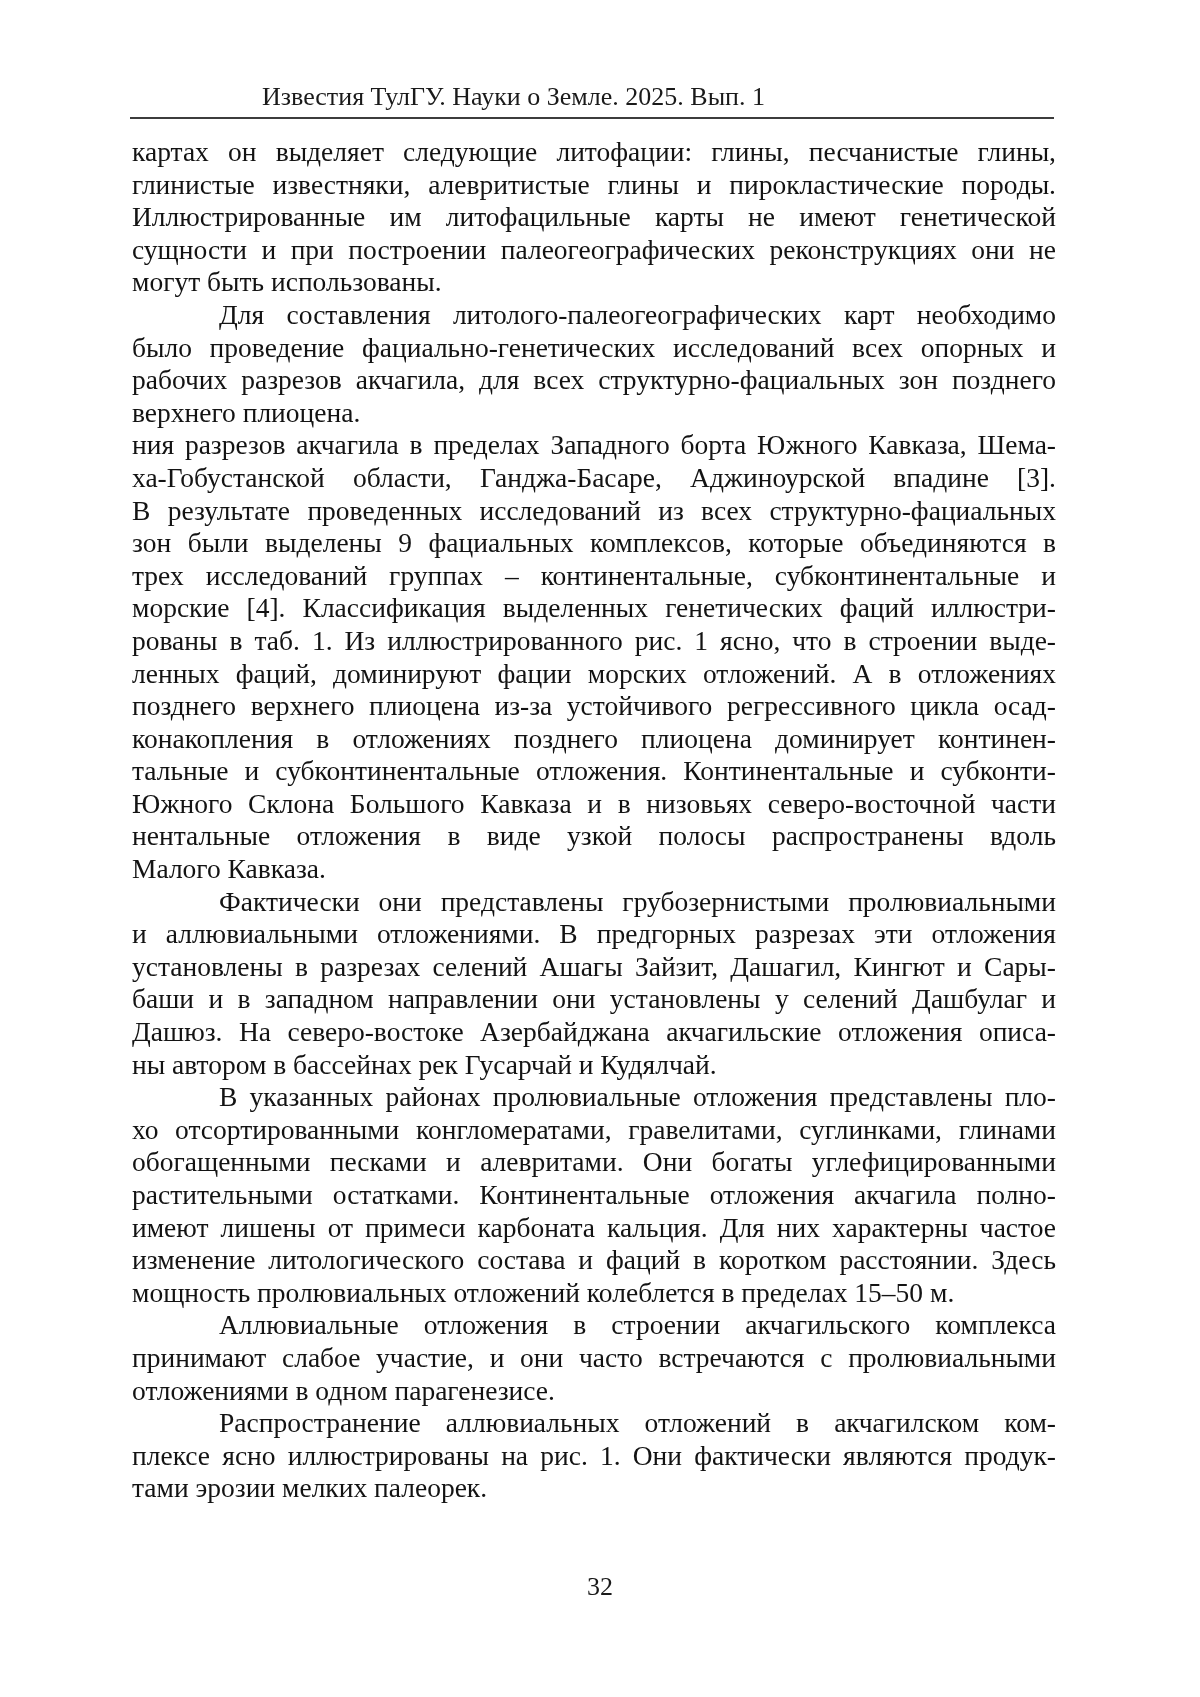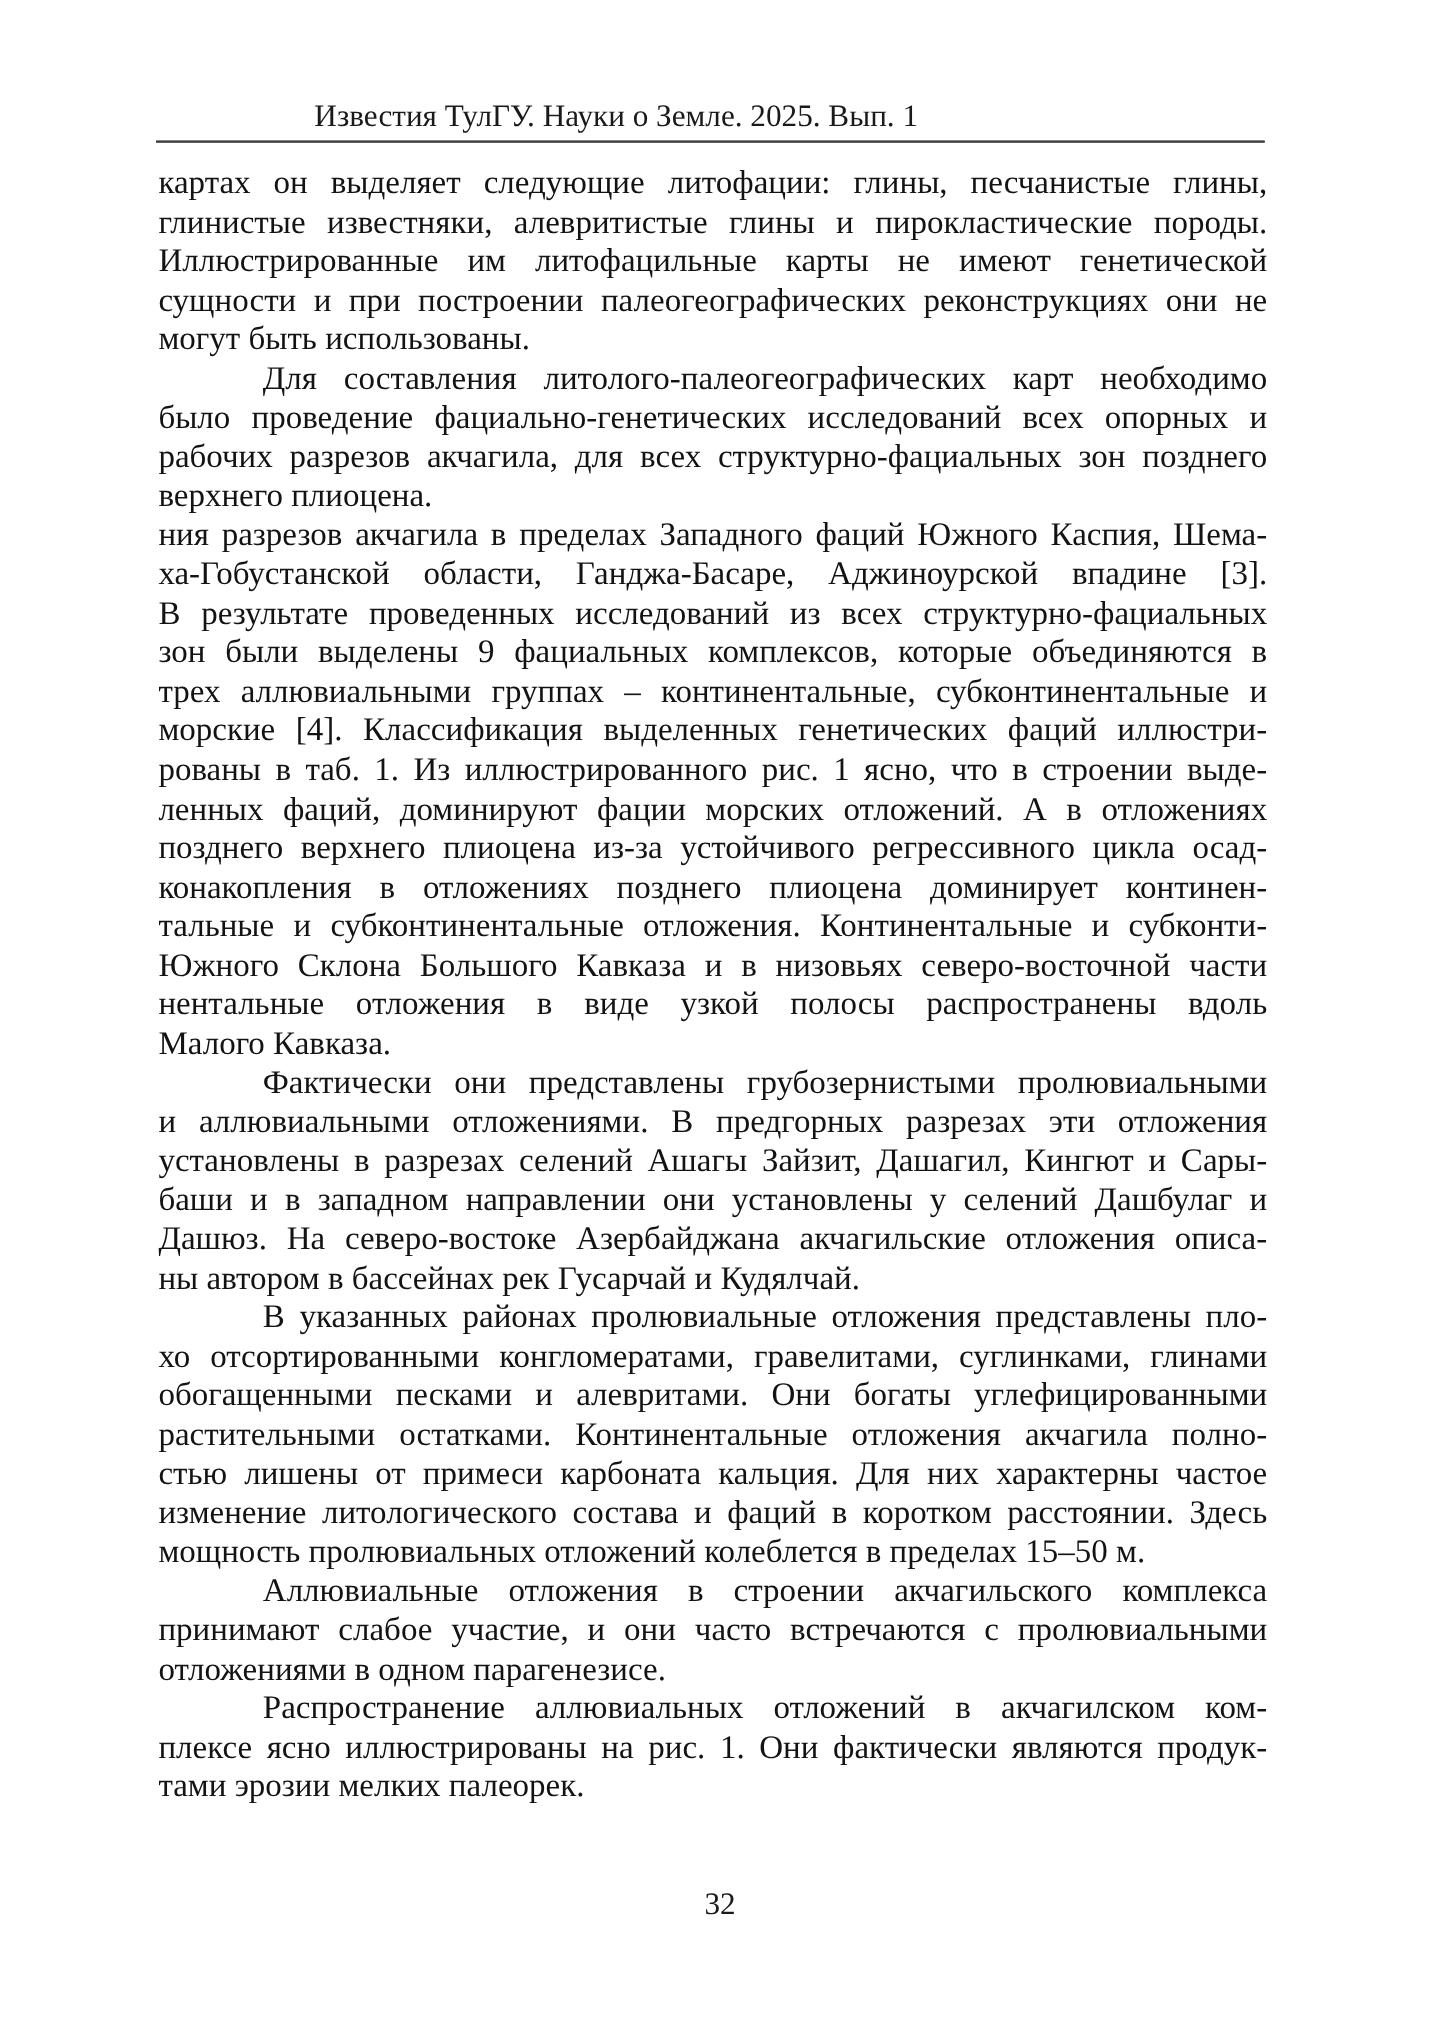--- a/index.html
+++ b/index.html
@@ -84,25 +84,25 @@
         <div class="line">сущности и при построении палеогеографических реконструкциях они не</div>
         <div class="line last">могут быть использованы.</div>
       </div>
       <div class="paragraph">
         <div class="line first indented">Для составления литолого-палеогеографических карт необходимо</div>
         <div class="line">было проведение фациально-генетических исследований всех опорных и</div>
         <div class="line">рабочих разрезов акчагила, для всех структурно-фациальных зон позднего</div>
         <div class="line last">верхнего плиоцена.</div>
       </div>
       <div class="paragraph">
-        <div class="line">ния разрезов акчагила в пределах Западного фаций Южного Каспия, Шема-</div>
+        <div class="line">ния разрезов акчагила в пределах Западного борта Южного Кавказа, Шема-</div>
         <div class="line">ха-Гобустанской области, Ганджа-Басаре, Аджиноурской впадине [3].</div>
         <div class="line">В результате проведенных исследований из всех структурно-фациальных</div>
         <div class="line">зон были выделены 9 фациальных комплексов, которые объединяются в</div>
-        <div class="line">трех аллювиальными группах – континентальные, субконтинентальные и</div>
+        <div class="line">трех исследований группах – континентальные, субконтинентальные и</div>
         <div class="line">морские [4]. Классификация выделенных генетических фаций иллюстри-</div>
         <div class="line">рованы в таб. 1. Из иллюстрированного рис. 1 ясно, что в строении выде-</div>
         <div class="line">ленных фаций, доминируют фации морских отложений. А в отложениях</div>
         <div class="line">позднего верхнего плиоцена из-за устойчивого регрессивного цикла осад-</div>
         <div class="line">конакопления в отложениях позднего плиоцена доминирует континен-</div>
         <div class="line">тальные и субконтинентальные отложения. Континентальные и субконти-</div>
         <div class="line">Южного Склона Большого Кавказа и в низовьях северо-восточной части</div>
         <div class="line">нентальные отложения в виде узкой полосы распространены вдоль</div>
         <div class="line last">Малого Кавказа.</div>
       </div>
@@ -112,21 +112,21 @@
         <div class="line">установлены в разрезах селений Ашагы Зайзит, Дашагил, Кингют и Сары-</div>
         <div class="line">баши и в западном направлении они установлены у селений Дашбулаг и</div>
         <div class="line">Дашюз. На северо-востоке Азербайджана акчагильские отложения описа-</div>
         <div class="line last">ны автором в бассейнах рек Гусарчай и Кудялчай.</div>
       </div>
       <div class="paragraph">
         <div class="line first indented">В указанных районах пролювиальные отложения представлены пло-</div>
         <div class="line">хо отсортированными конгломератами, гравелитами, суглинками, глинами</div>
         <div class="line">обогащенными песками и алевритами. Они богаты углефицированными</div>
         <div class="line">растительными остатками. Континентальные отложения акчагила полно-</div>
-        <div class="line">стью лишены от примеси карбоната кальция. Для них характерны частое</div>
+        <div class="line">имеют лишены от примеси карбоната кальция. Для них характерны частое</div>
         <div class="line">изменение литологического состава и фаций в коротком расстоянии. Здесь</div>
         <div class="line last">мощность пролювиальных отложений колеблется в пределах 15–50 м.</div>
       </div>
       <div class="paragraph">
         <div class="line first indented">Аллювиальные отложения в строении акчагильского комплекса</div>
         <div class="line">принимают слабое участие, и они часто встречаются с пролювиальными</div>
         <div class="line last">отложениями в одном парагенезисе.</div>
       </div>
       <div class="paragraph">
         <div class="line first indented">Распространение аллювиальных отложений в акчагилском ком-</div>

